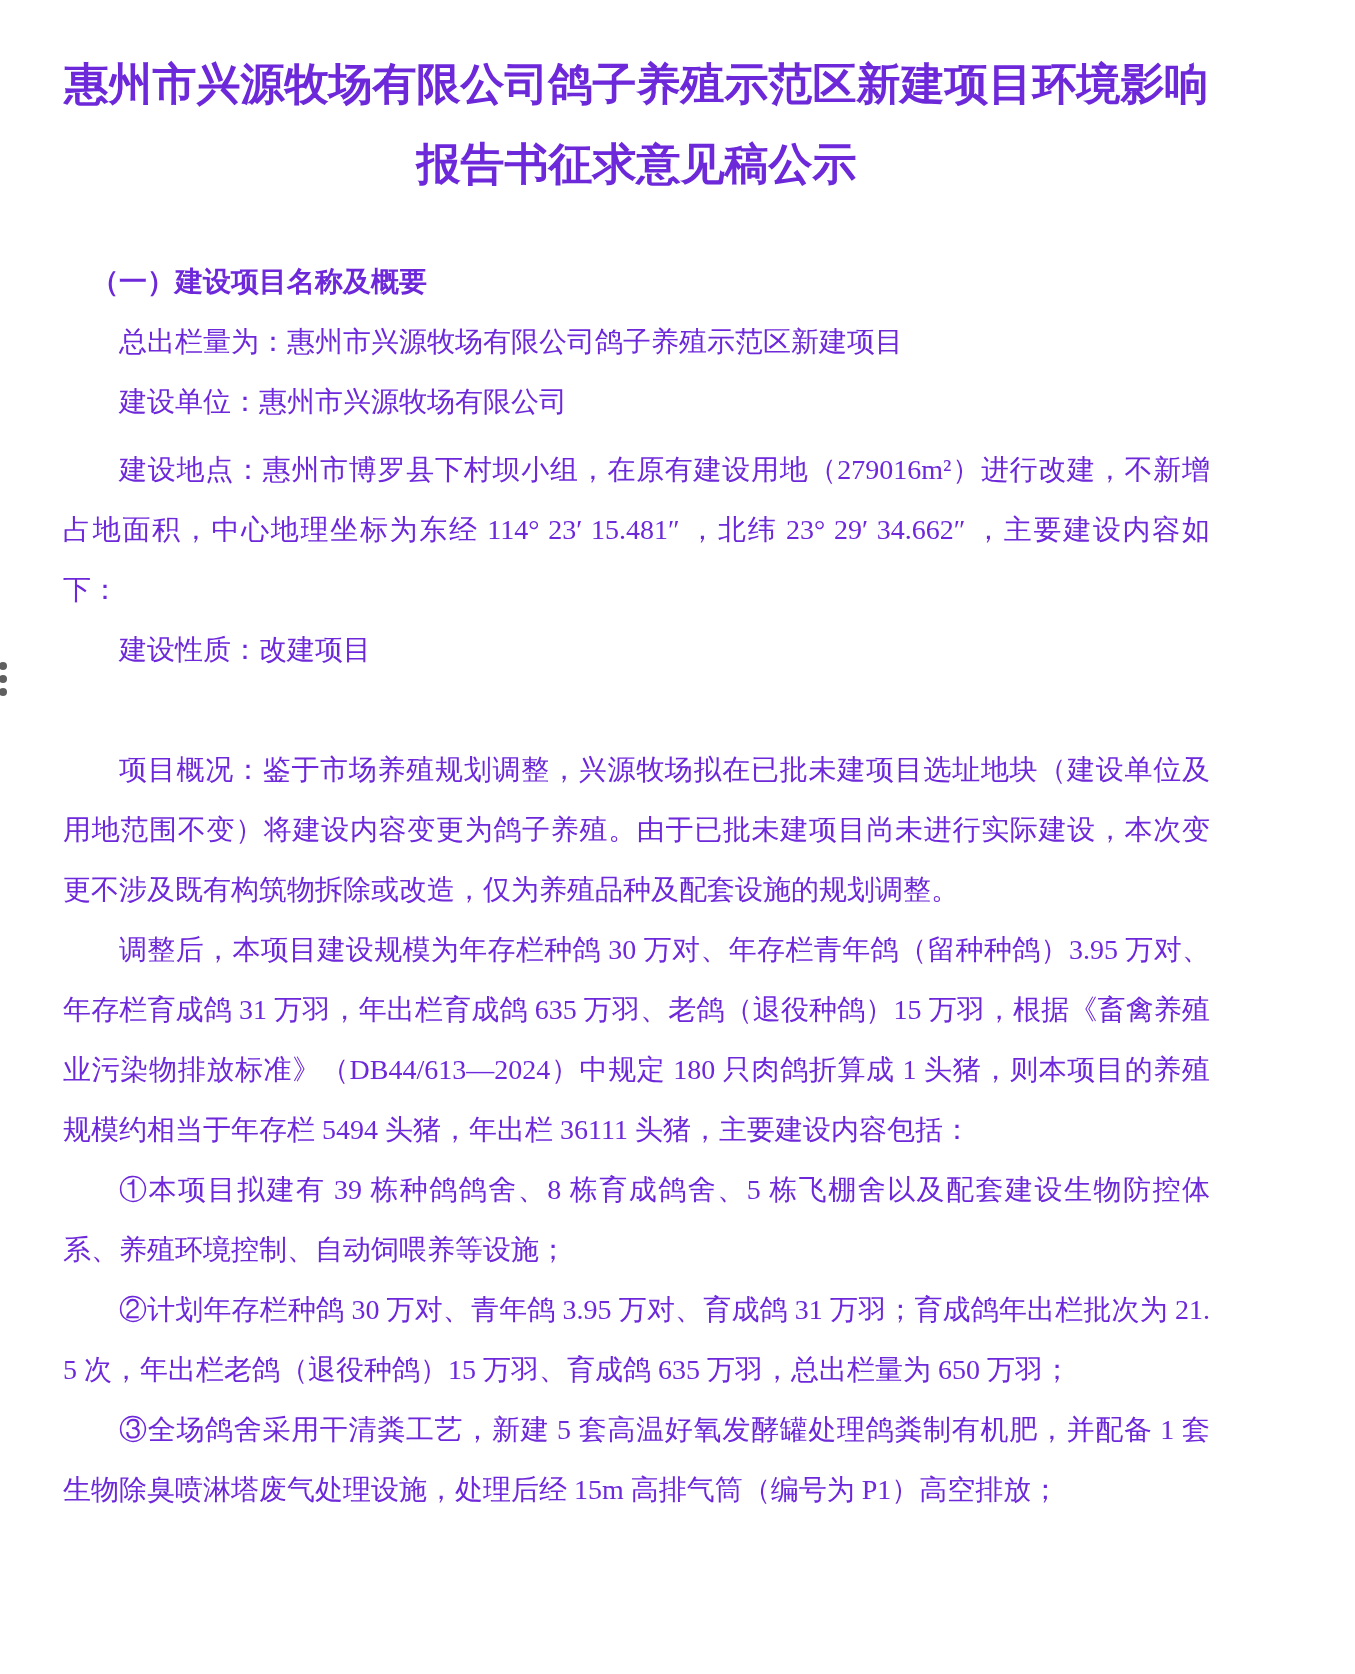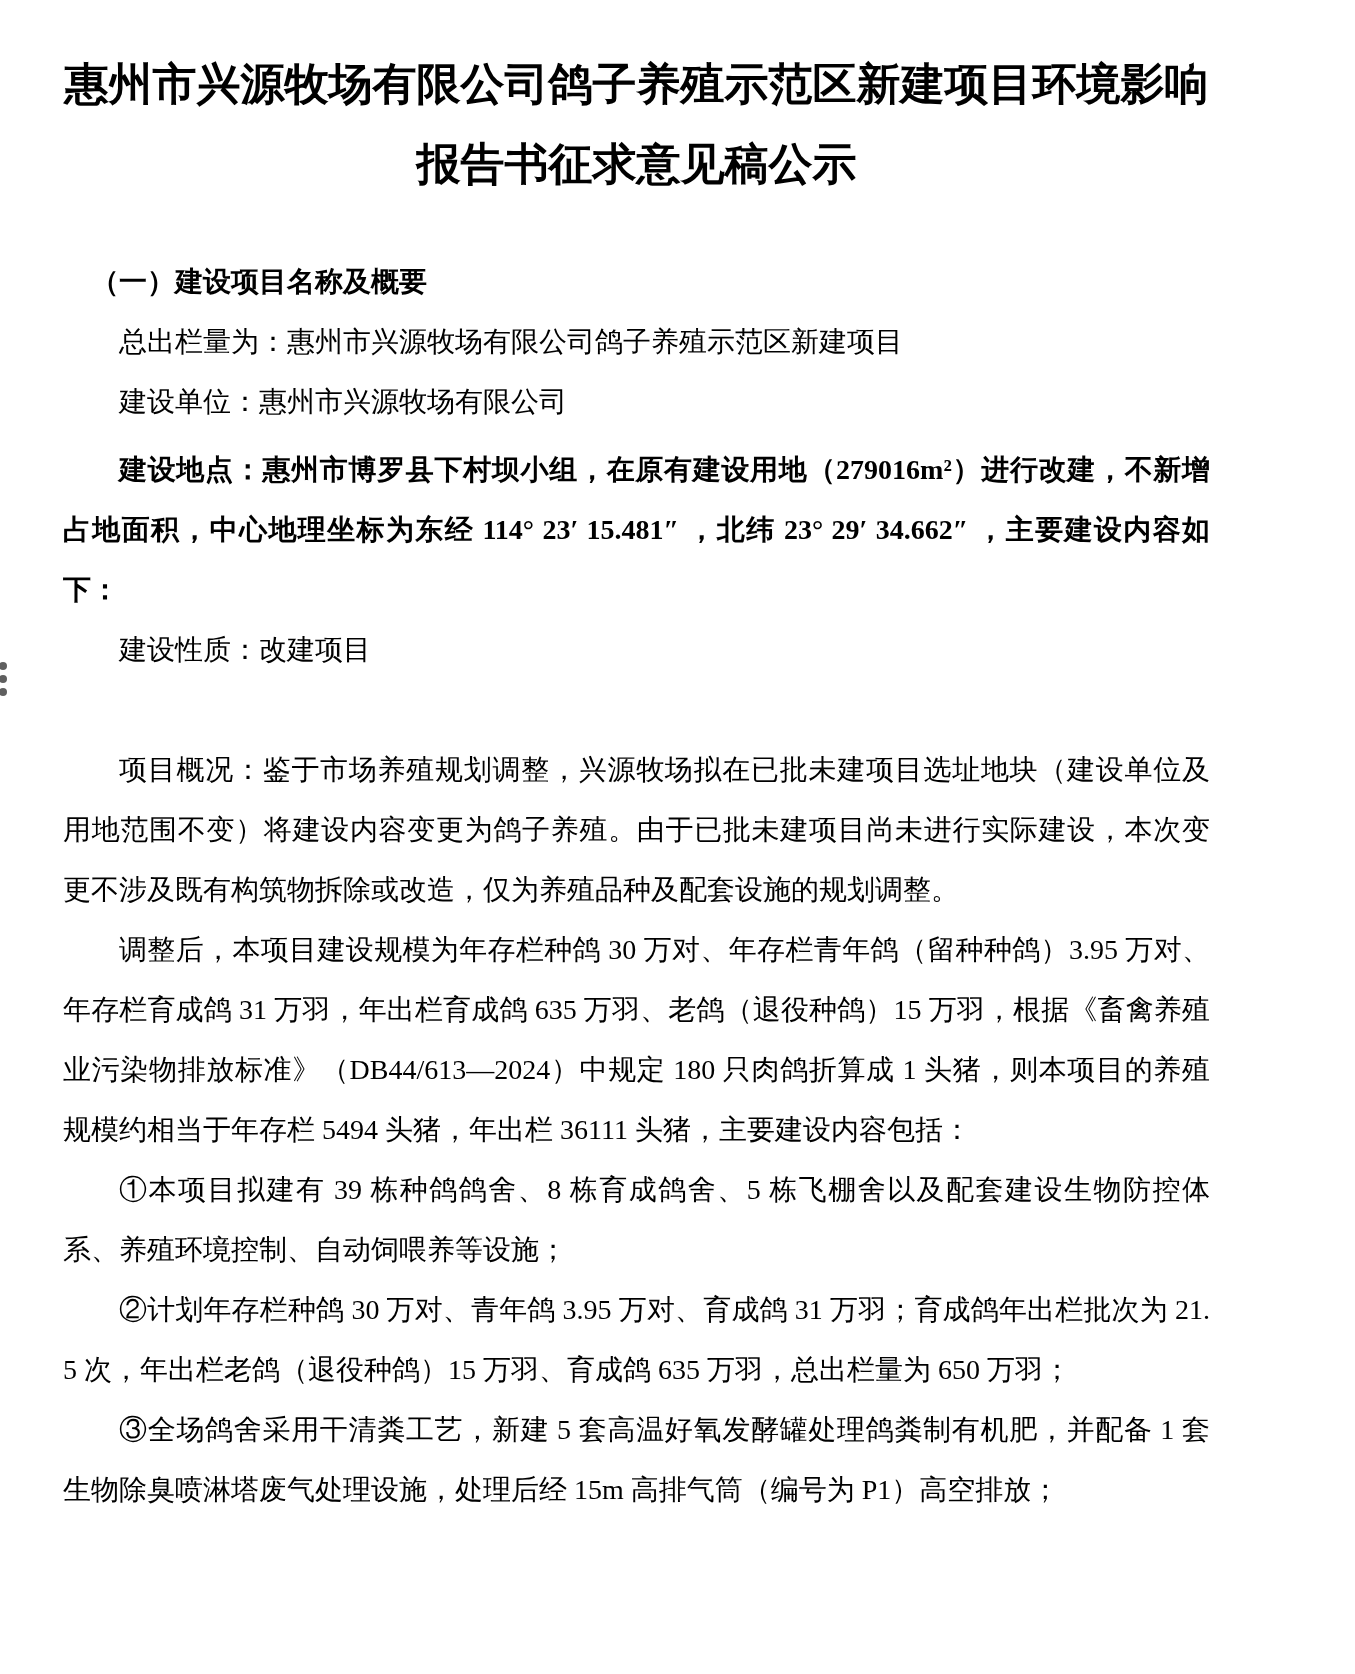--- a/index.html
+++ b/index.html
@@ -5,21 +5,21 @@
   html, body {
     margin: 0;
     padding: 0;
     background: #ffffff;
   }
   .page {
     position: relative;
     width: 1355px;
     height: 1674px;
     background: #ffffff;
-    color: #000000;
+    color: #6d28d9;
     overflow: hidden;
     font-family: "Liberation Serif", "DejaVu Serif", serif;
   }
   .doc-title {
     margin: 44px 0 0 63px;
     width: 1147px;
     text-align: center;
     font-family: "Liberation Sans", "DejaVu Sans", sans-serif;
     font-weight: bold;
     font-size: 44px;
@@ -48,21 +48,20 @@
   .para.heading {
     font-weight: bold;
     text-indent: 0;
     margin-left: 28px;
   }
   .para.gap-before {
     margin-top: 60px;
   }
   .para.gap-small {
     margin-top: 8px;
-    font-weight: bold;
   }
   .side-marker {
     position: absolute;
     left: -3px;
     top: 660px;
     display: flex;
     flex-direction: column;
     gap: 5px;
     padding: 2px;
   }

